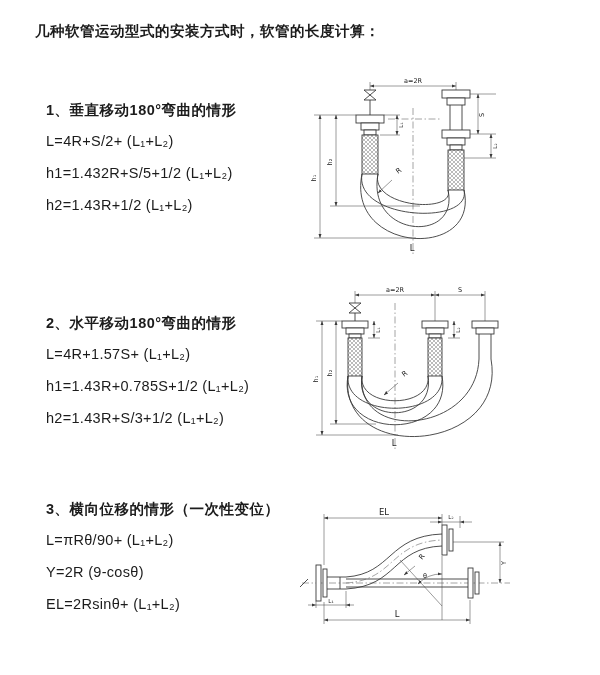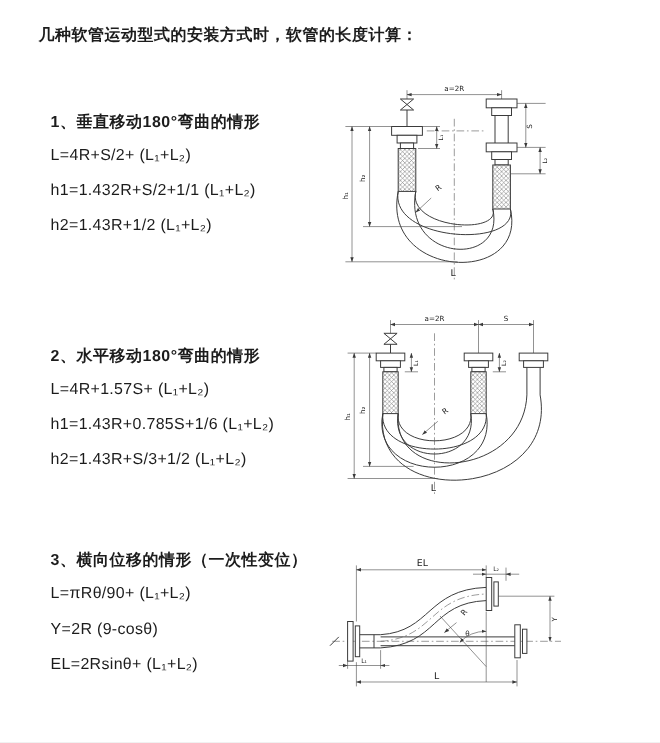--- a/index.html
+++ b/index.html
@@ -29,28 +29,28 @@
 </head>
 <body>
 
 <div class="page">
 
   <div class="title">几种软管运动型式的安装方式时，软管的长度计算：</div>
 
   <div class="section s1">
     <div class="sec-heading">1、垂直移动180°弯曲的情形</div>
     <div class="formula">L=4R+S/2+ (L₁+L₂)</div>
-    <div class="formula">h1=1.432R+S/2+1/1 (L₁+L₂)</div>
+    <div class="formula">h1=1.432R+S/5+1/2 (L₁+L₂)</div>
     <div class="formula">h2=1.43R+1/2 (L₁+L₂)</div>
   </div>
 
   <div class="section s2">
     <div class="sec-heading">2、水平移动180°弯曲的情形</div>
     <div class="formula">L=4R+1.57S+ (L₁+L₂)</div>
-    <div class="formula">h1=1.43R+0.785S+1/6 (L₁+L₂)</div>
+    <div class="formula">h1=1.43R+0.785S+1/2 (L₁+L₂)</div>
     <div class="formula">h2=1.43R+S/3+1/2 (L₁+L₂)</div>
   </div>
 
   <div class="section s3">
     <div class="sec-heading">3、横向位移的情形（一次性变位）</div>
     <div class="formula">L=πRθ/90+ (L₁+L₂)</div>
     <div class="formula">Y=2R (9-cosθ)</div>
     <div class="formula">EL=2Rsinθ+ (L₁+L₂)</div>
   </div>
 

